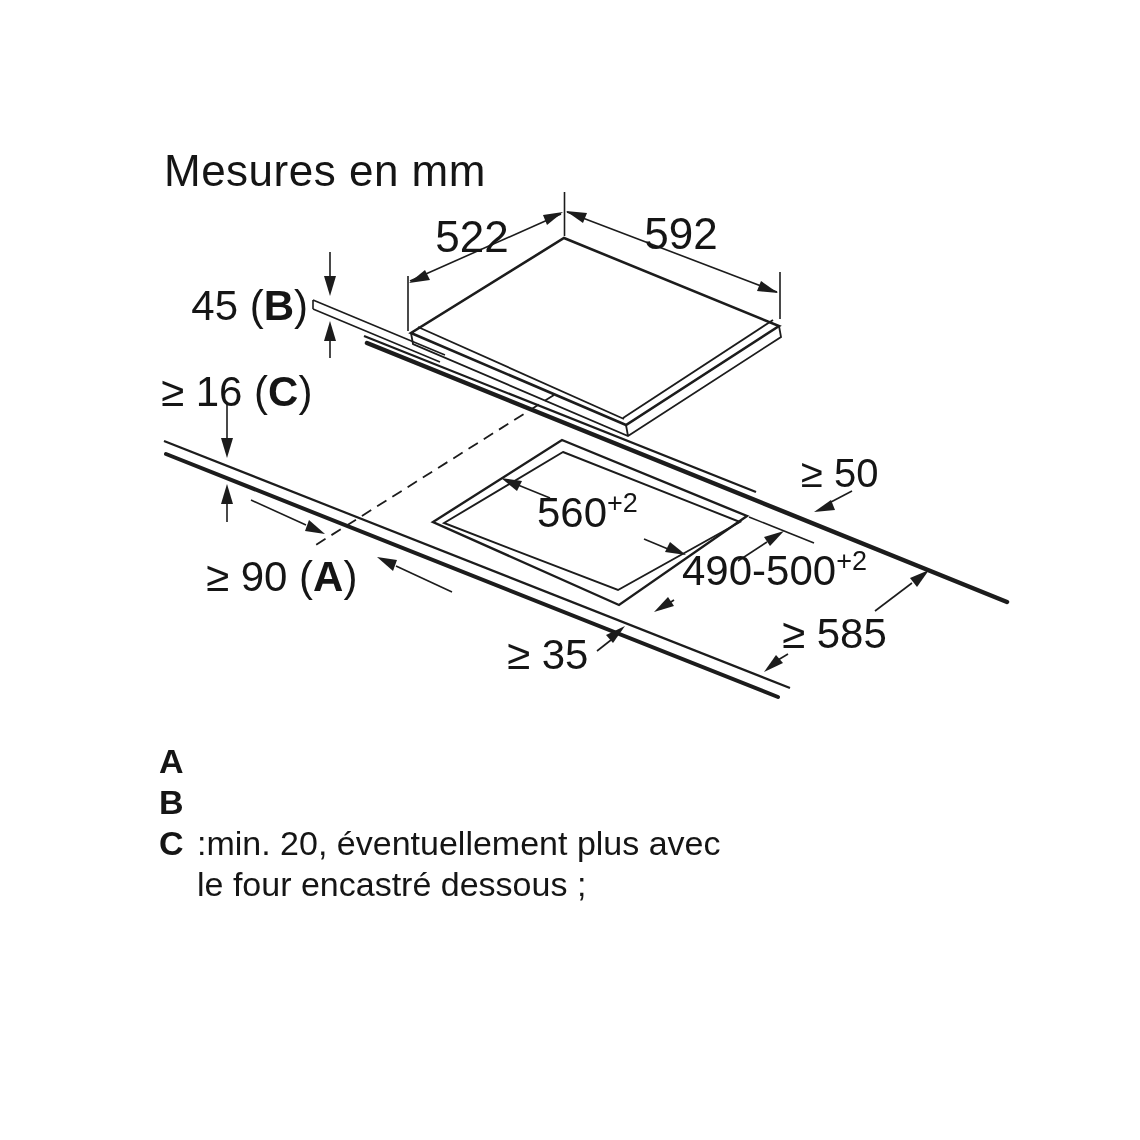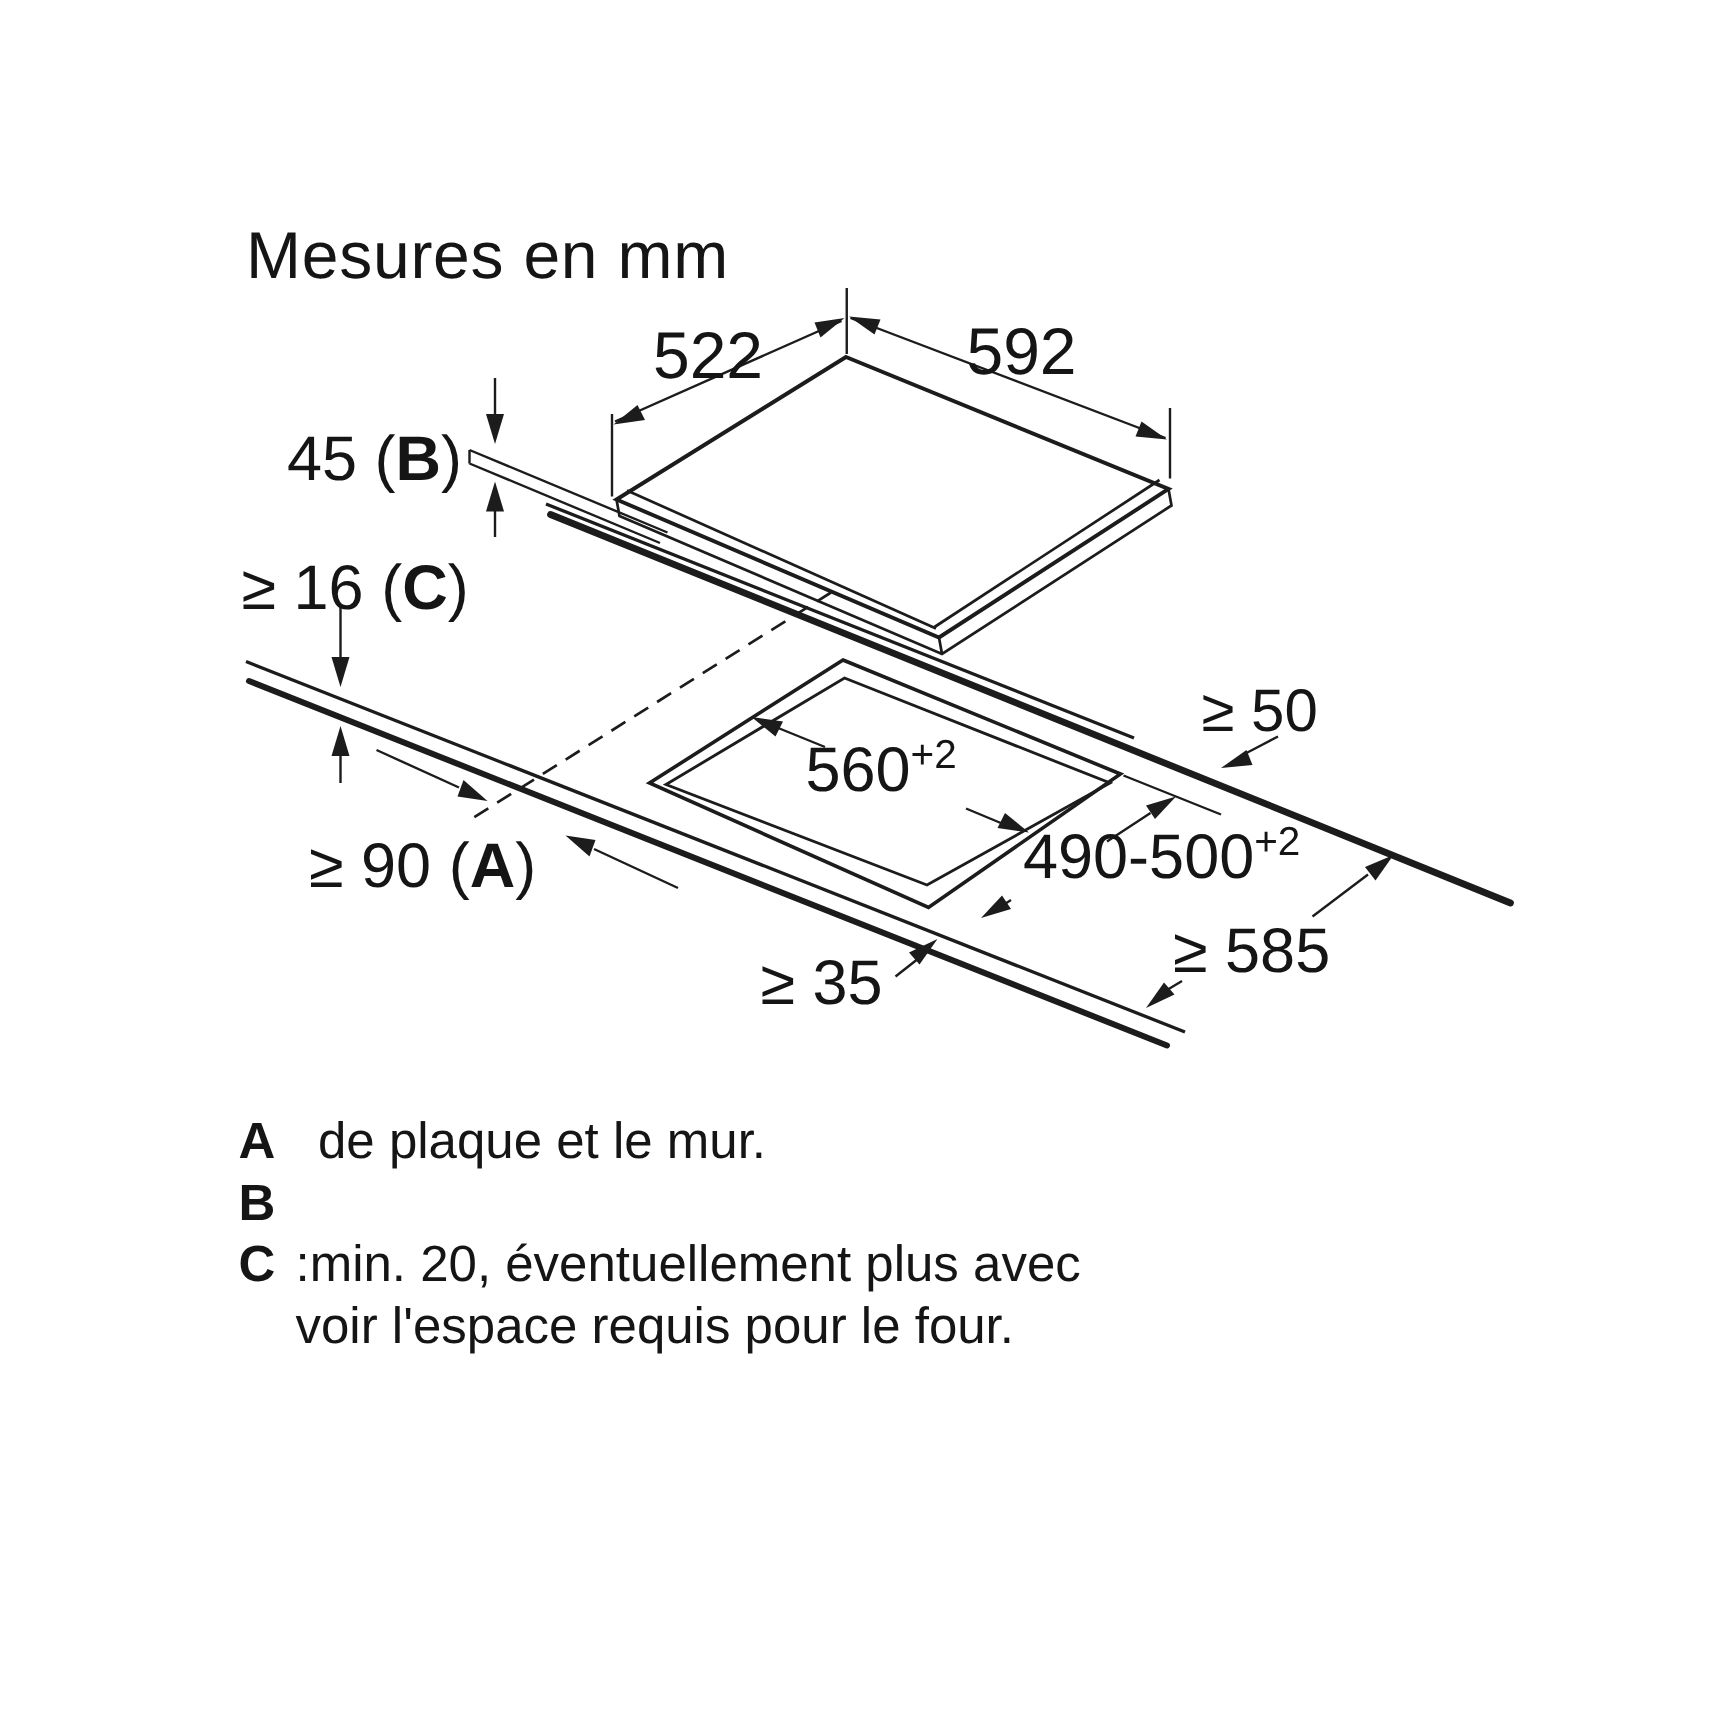--- a/index.html
+++ b/index.html
@@ -161,28 +161,27 @@
       <text class="dim-label" x="192" y="591">
         <tspan>≥ 90 (</tspan><tspan class="bold">A</tspan><tspan>)</tspan>
       </text>
     </g>
   </svg>
 
   <div class="legend">
     <div class="legend-item">
       <div class="legend-letter">A</div>
       <div class="legend-lines">
-        <div class="legend-line cont-a">de plaque et le mur.</div>
       </div>
     </div>
     <div class="legend-item">
       <div class="legend-letter">B</div>
     </div>
     <div class="legend-item">
       <div class="legend-letter">C</div>
       <div class="legend-lines">
         <div class="legend-line">:min. 20, éventuellement plus avec</div>
-        <div class="legend-line">voir l'espace requis pour le four.</div>
+        <div class="legend-line">le four encastré dessous ;</div>
       </div>
     </div>
   </div>
 
 </div>
 
 </body></html>

